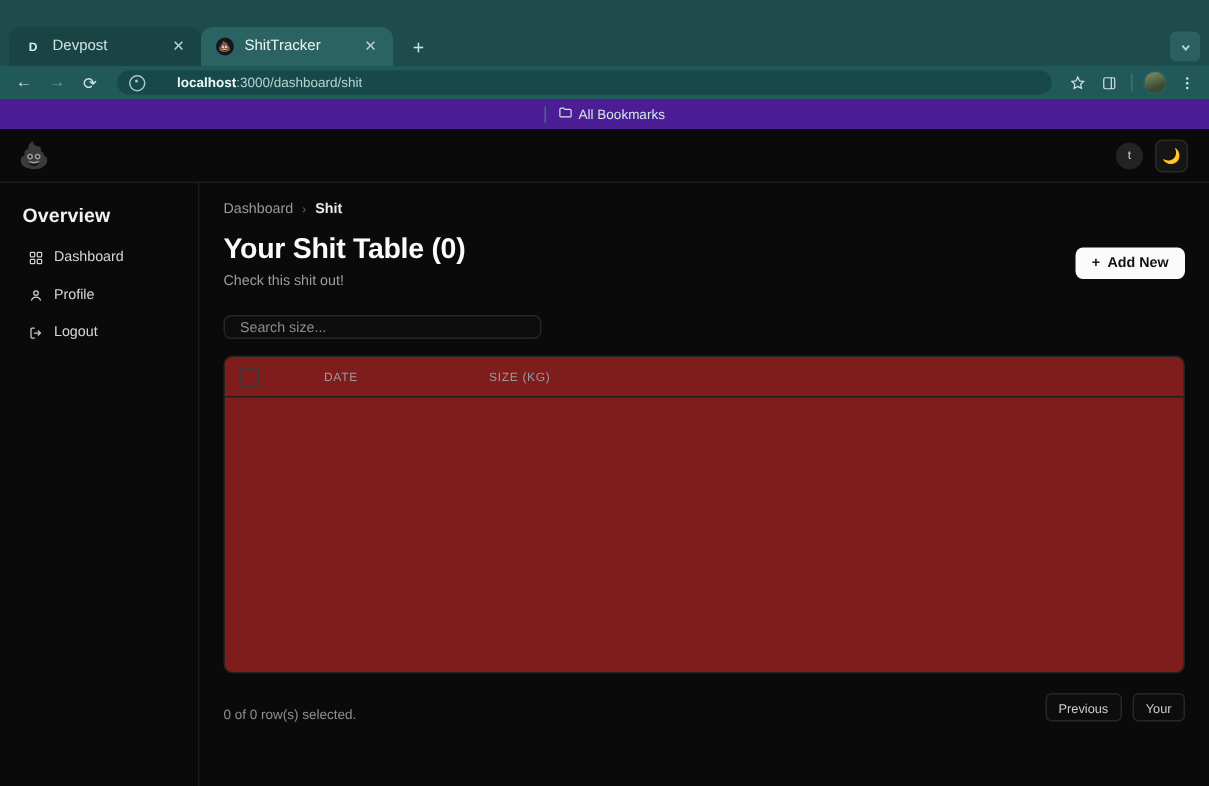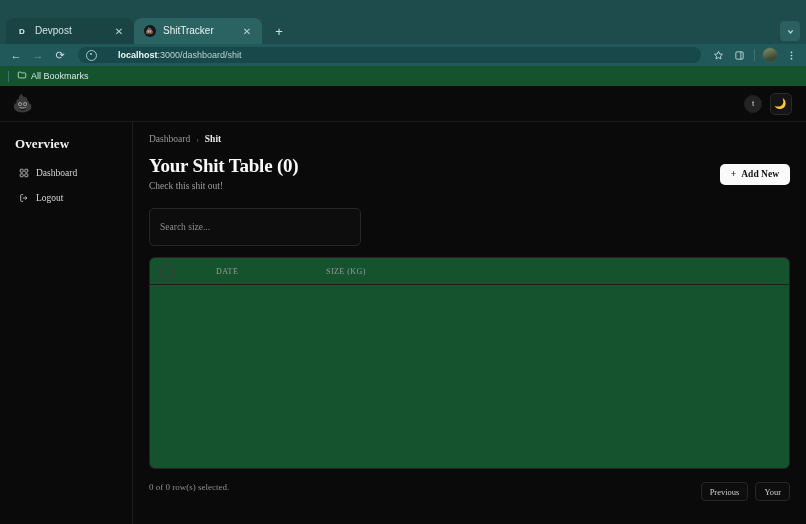--- a/index.html
+++ b/index.html
@@ -136,22 +136,22 @@
   }
   .tb-sep { width: 1px; height: 12px; background: #3d7272; margin: 0 3px; }
   .avatar-img {
     width: 14px; height: 14px; border-radius: 50%;
     background: linear-gradient(160deg,#6f7f5b 20%,#3c4a33 70%);
     border: 1px solid #2c5e60;
   }
 
   .bookmarkbar {
     height: 20px;
-    background: #14532d;
-    display: flex; align-items: center; justify-content: flex-start;
+    background: #4c1d95;
+    display: flex; align-items: center; justify-content: center;
     padding: 0 8px;
     box-sizing: border-box;
     gap: 5px;
   }
   .bm-sep { width:1px; height:11px; background:#3d7272; margin-right:3px;}
   .bm-item { display:flex; align-items:center; gap:4px; color:#d3e7e7; font-size:9px; }
 
   
   .app-body { position: relative; height: 438px; background:#0a0a0a; }
   .app-header {
@@ -172,21 +172,21 @@
   }
   .theme-btn {
     width: 20px; height: 20px;
     border: 1px solid #2a2a2a;
     border-radius: 5px;
     background: #151515;
     display: flex; align-items: center; justify-content: center;
     font-size: 10px;
   }
 
-  .layout { display: flex; height: 402px; font-family: Liberation Serif, serif; }
+  .layout { display: flex; height: 402px; }
   .sidebar {
     width: 133px;
     box-sizing: border-box;
     border-right: 1px solid #1d1d1d;
     padding: 14px 8px 0 12px;
   }
   .sb-title { color: #f2f2f2; font-size: 13px; font-weight: bold; margin: 0 0 10px 3px; letter-spacing: .1px;}
   .sb-item {
     display: flex; align-items: center; gap: 7px;
     height: 21px;
@@ -211,35 +211,35 @@
     background: #fafafa; color: #111;
     border-radius: 5px;
     height: 21px;
     display:flex; align-items:center; gap: 5px;
     padding: 0 11px;
     font-size: 9.5px; font-weight: bold;
     margin-top: 2px;
   }
   .search-input {
     margin-top: 17px;
-    width: 212px; height: 38px;
+    width: 212px; height: 16px;
     box-sizing: border-box;
     border: 1px solid #272727;
     border-radius: 5px;
     background: #0d0d0d;
     color: #8d8d8d;
     font-size: 9.5px;
     display: flex; align-items: center;
     padding: 0 10px;
   }
   .table-card {
     margin-top: 11px;
     border: 1px solid #232323;
     border-radius: 6px;
-    background: #14532d;
+    background: #7f1d1d;
     height: 212px;
     box-sizing: border-box;
     overflow: hidden;
   }
   .thead {
     display: flex; align-items: center;
     height: 27px;
     border-bottom: 1px solid #1f1f1f;
     padding: 0 10px;
     box-sizing: border-box;
@@ -254,21 +254,21 @@
   .th.date { margin-left: 43px; width: 110px; }
   .th.size { width: 175px; }
   .th.desc { flex: 1 1 auto; }
   .empty-row {
     height: 60px;
     display: flex; align-items: center; justify-content: center;
     color: #e2e2e2;
     font-size: 9.5px;
   }
   .footer-row {
-    display: flex; align-items: flex-start; justify-content: space-between;
+    display: flex; align-items: flex-end; justify-content: space-between;
     margin-top: 13px;
   }
   .rows-text { font-size: 9px; color: #8f8f8f; }
   .pager { display: flex; gap: 7px; }
   .pg-btn {
     border: 1px solid #272727;
     border-radius: 4px;
     background: #0d0d0d;
     color: #cfcfcf;
     font-size: 8.5px;
@@ -377,20 +377,29 @@
               <rect x="3" y="3" width="7" height="7" rx="1.2"></rect>
                 <rect x="14" y="3" width="7" height="7" rx="1.2"></rect>
               <rect x="3" y="14" width="7" height="7" rx="1.2"></rect>
                 <rect x="14" y="14" width="7" height="7" rx="1.2"></rect>
             </svg>
           </span>
           <span>Dashboard</span>
         </div>
 
 
+        <div class="sb-item">
+          <span class="sb-ico">
+            <svg width="10" height="10" viewBox="0 0 24 24" fill="none" stroke="currentColor" stroke-width="2">
+              <circle cx="12" cy="8" r="3.6"></circle>
+                <path d="M4.5 20c1.4-4 4.1-5.6 7.5-5.6S18.1 16 19.5 20"></path>
+            </svg>
+          </span>
+          <span>Profile</span>
+        </div>
 
         <div class="sb-item">
           <span class="sb-ico">
             <svg width="10" height="10" viewBox="0 0 24 24" fill="none" stroke="currentColor" stroke-width="2">
               <path d="M10 4H6a2 2 0 0 0-2 2v12a2 2 0 0 0 2 2h4"></path>
                 <path d="M15 8l4 4-4 4"></path>
                 <path d="M19 12H9"></path>
             </svg>
           </span>
           <span>Logout</span>

